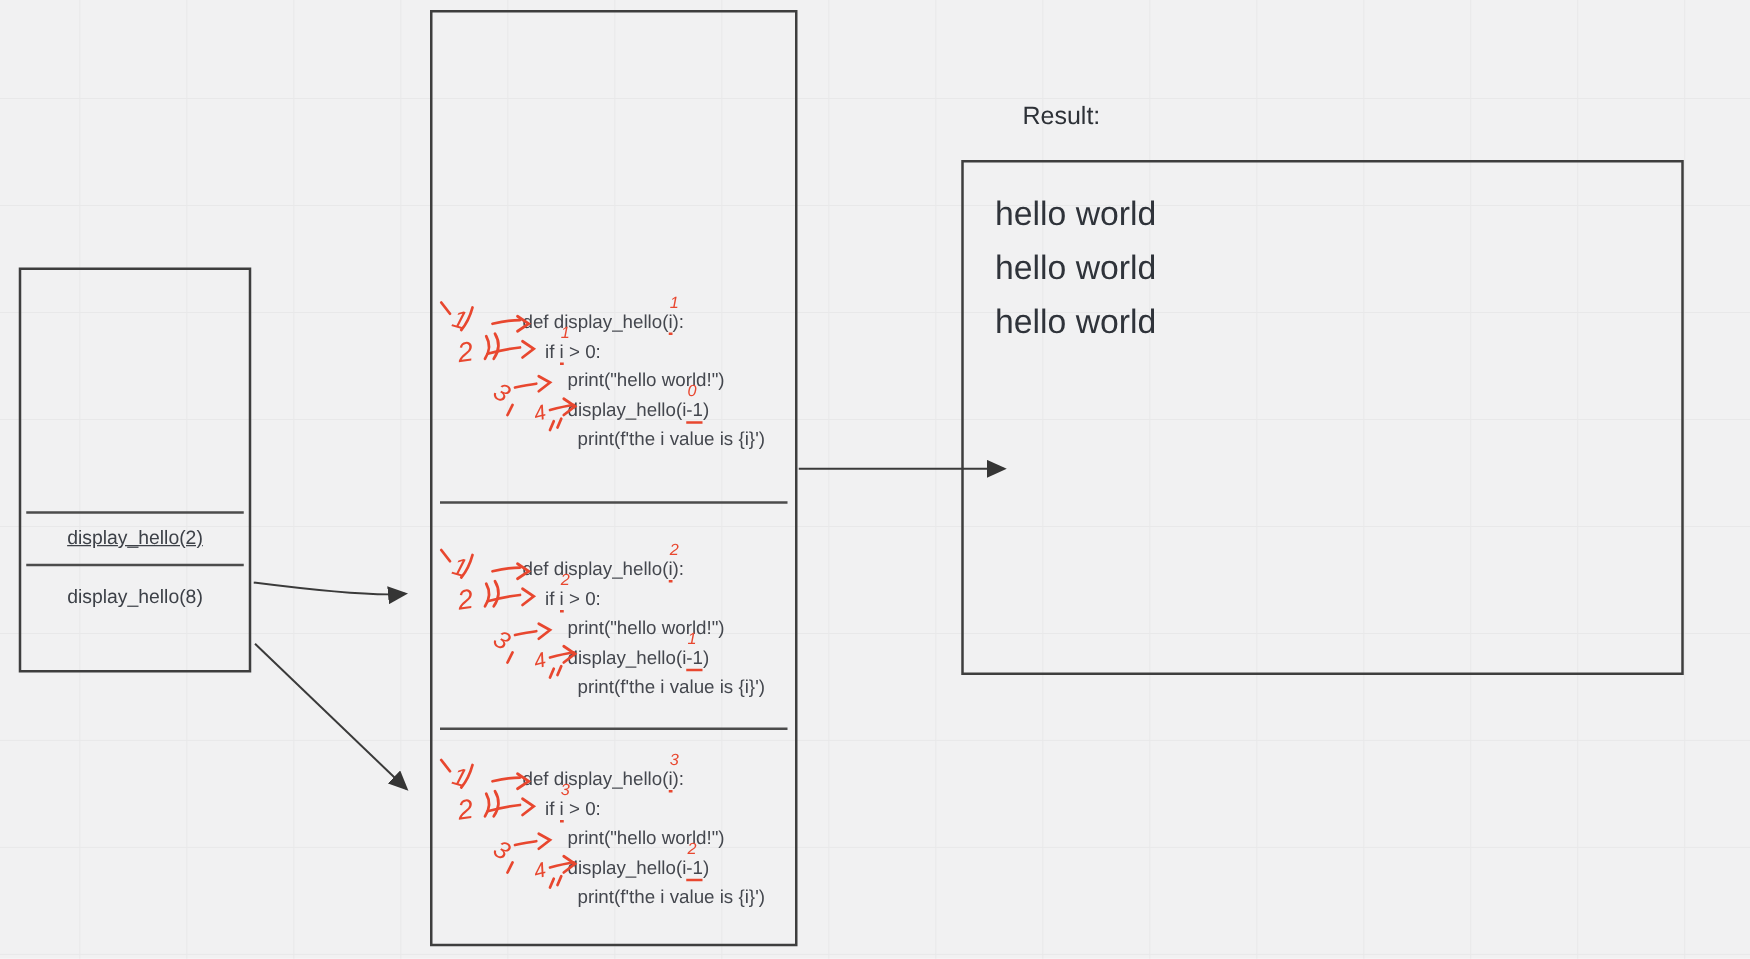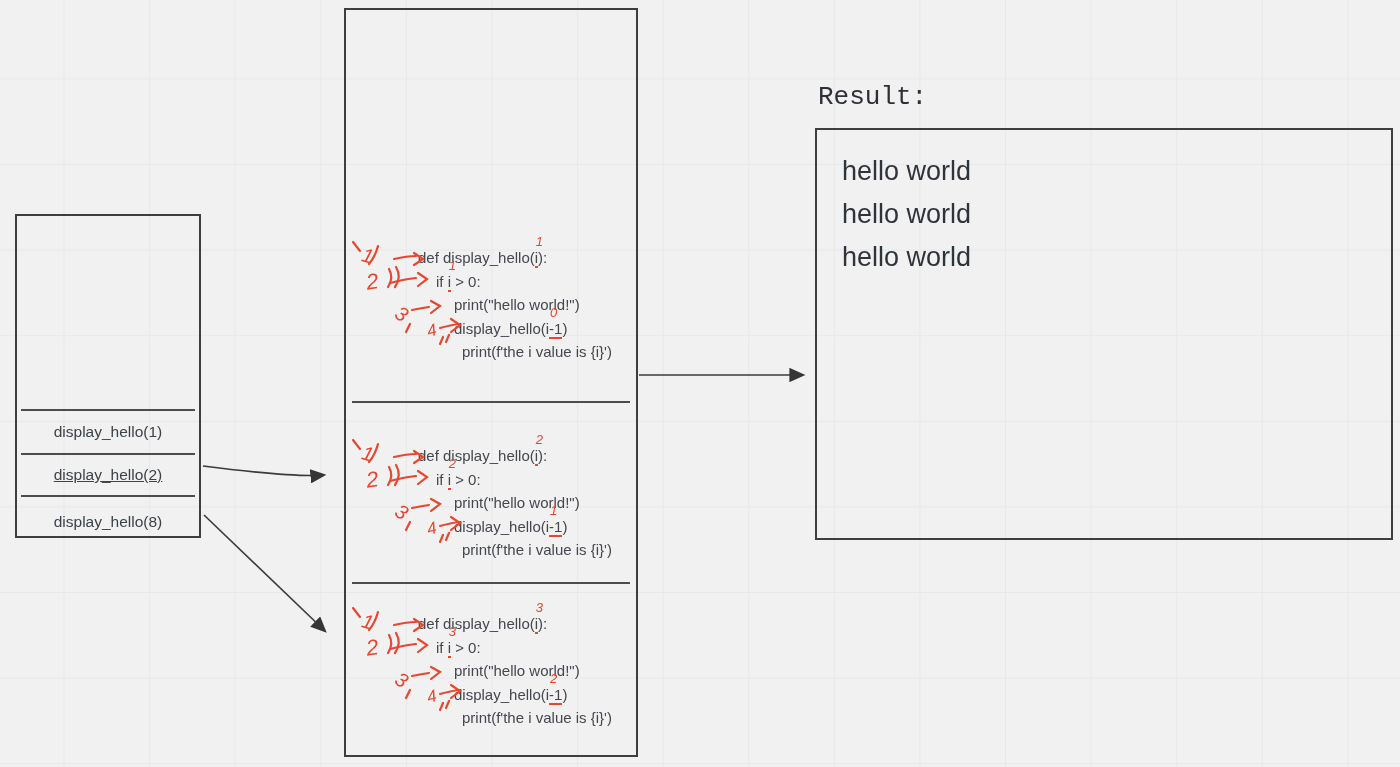--- a/index.html
+++ b/index.html
@@ -33,37 +33,34 @@
   .code-block{position:absolute;left:72px;width:235px;}
   .code-line{font-size:15px;line-height:23.5px;color:#44474e;white-space:pre;}
   .u{position:relative;border-bottom:2px solid var(--red,#e8472f);padding-bottom:0px;}
   .sup{
     position:absolute;left:1px;top:-14px;
     color:var(--red,#e8472f);font-size:13px;font-style:italic;line-height:1;
     white-space:nowrap;
   }
   .ann{position:absolute;left:-68px;top:-10px;overflow:visible;}
   
-  .result-title{position:absolute;left:818px;top:82px;font-size:26px;color:#2d3137;font-family:Liberation Mono, monospace;}
-  .result-box{left:815px;top:128px;width:578px;height:412px;}
+  .result-title{position:absolute;left:818px;top:82px;font-size:20px;color:#2d3137;}
+  .result-box{left:769px;top:128px;width:578px;height:412px;}
   .result-lines{position:absolute;left:25px;top:20px;}
   .result-line{font-size:27px;line-height:43px;color:#2f333a;}
   
   #overlay{position:absolute;left:0;top:0;width:1400px;height:767px;pointer-events:none;}
 </style>
 </head>
 <body>
 
 <div id="canvas" style="--bg: #f1f1f2; --grid: #e8e8e9; --red: #e8472f;">
 
   <div class="box stack-box">
     <div class="frames" id="stack-frames">
-        <div class="frame-row" style="height: 42px;">
-          <span>display_hello(1)</span>
-        </div>
         <div class="frame-row" style="height: 40px; text-decoration: underline;">
           <span>display_hello(2)</span>
         </div>
         <div class="frame-row" style="height: 49px;">
           <span>display_hello(8)</span>
         </div>
       </div>
   </div>
 
   <div class="box code-box">

